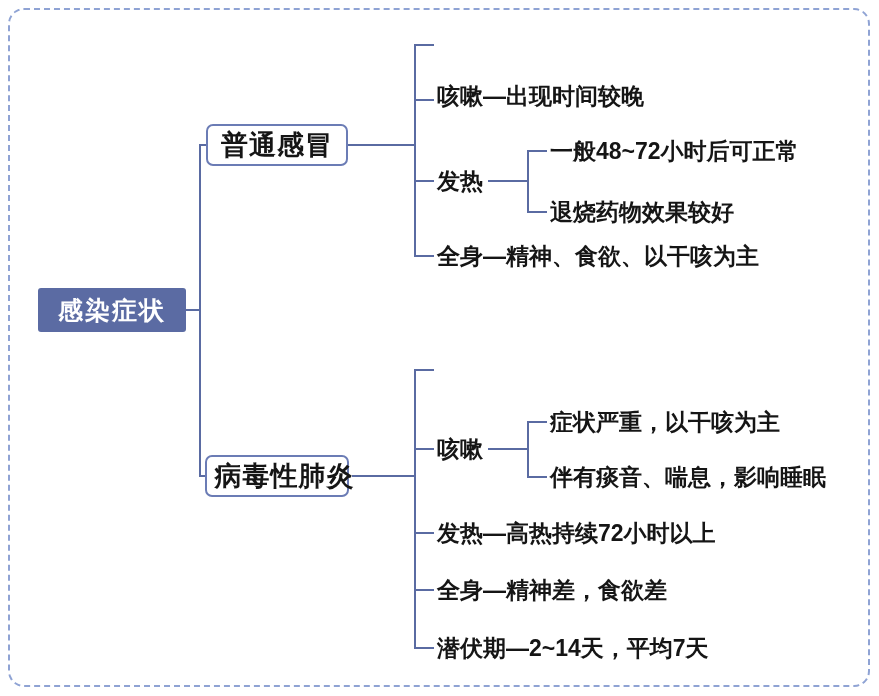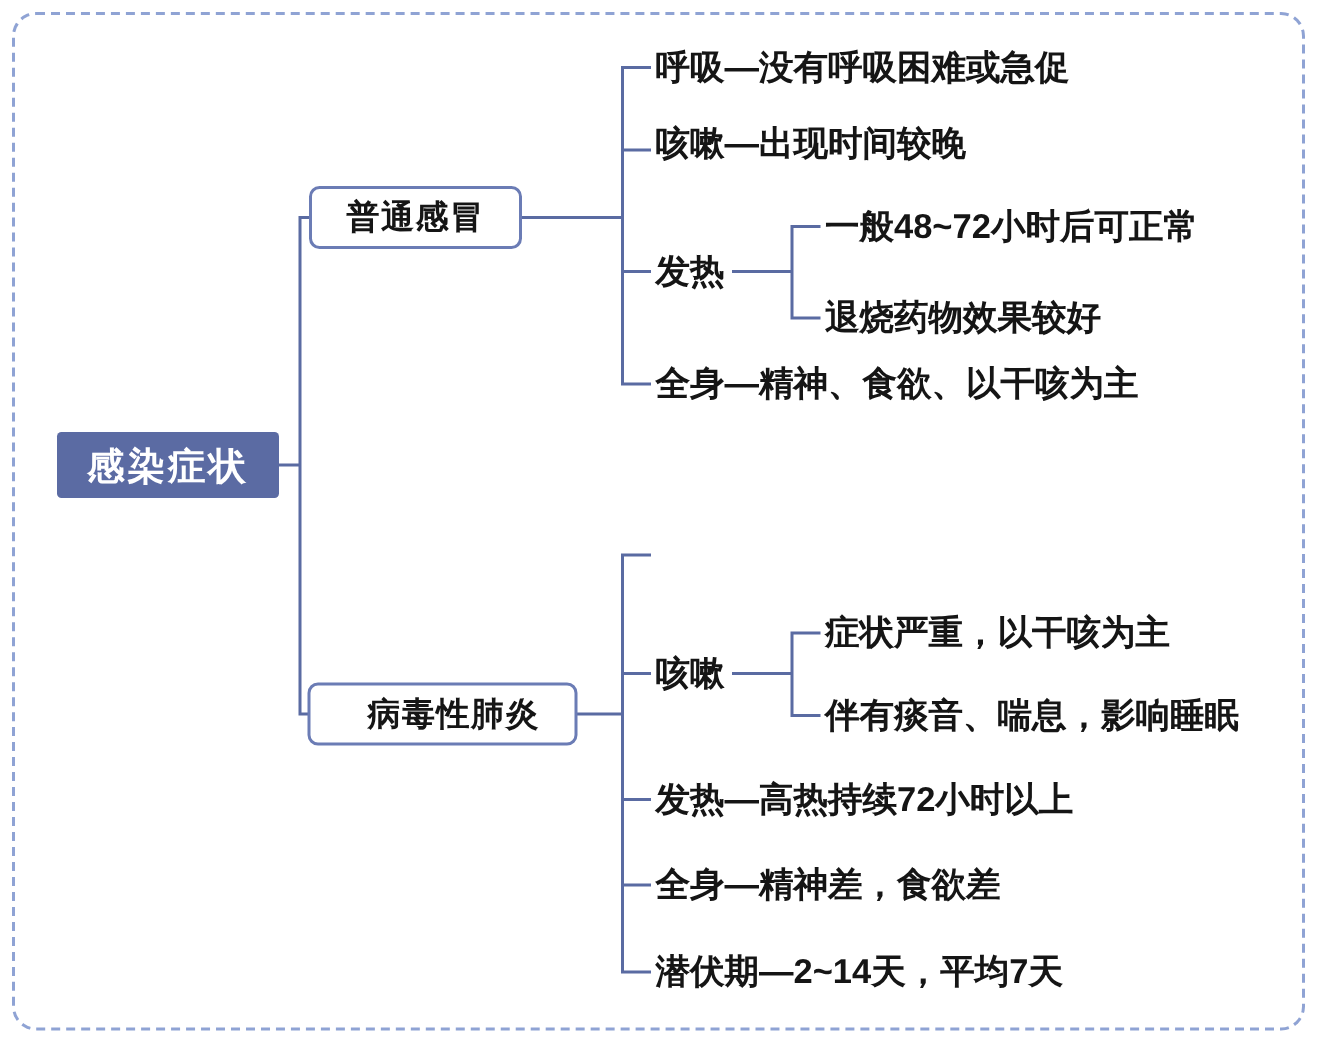--- a/index.html
+++ b/index.html
@@ -42,25 +42,25 @@
     color: #ffffff;
     font-size: 25px;
     letter-spacing: 2px;
     border-radius: 3px;
   }
   .branch-node {
     background: #ffffff;
     border: 2px solid #6b7cb5;
     border-radius: 7px;
     color: #151515;
-    font-size: 22px;
+    font-size: 27px;
     letter-spacing: 1px;
   }
   .branch-cold { left: 206px; top: 124px; width: 142px; height: 42px; }
-  .branch-pneu { left: 205px; top: 455px; width: 180px; height: 42px; padding-left: 15px; }
+  .branch-pneu { left: 205px; top: 455px; width: 144px; height: 42px; padding-left: 15px; }
   .leaf {
     position: absolute;
     transform: translateY(-50%);
     font-size: 23px;
     font-weight: bold;
     color: #151515;
     white-space: nowrap;
     line-height: 1;
   }
 </style>
@@ -82,21 +82,20 @@
     <path d="M353 476 H415 M415 370 V648 M415 370 H433 M415 449 H433 M415 533 H433 M415 590 H433 M415 648 H433"></path>
 
     <path d="M489 449 H528 M528 422 V477 M528 422 H546 M528 477 H546"></path>
   </svg>
 
   <div class="node root-node">感染症状</div>
 
   <div class="node branch-node branch-cold">普通感冒</div>
   <div class="node branch-node branch-pneu">病毒性肺炎</div>
 
-  <div class="leaf" style="left:437px; top:45px;">呼吸—没有呼吸困难或急促</div>
   <div class="leaf" style="left:437px; top:96px;">咳嗽—出现时间较晚</div>
   <div class="leaf" style="left:437px; top:181px;">发热</div>
   <div class="leaf" style="left:550px; top:151px;">一般48~72小时后可正常</div>
   <div class="leaf" style="left:550px; top:212px;">退烧药物效果较好</div>
   <div class="leaf" style="left:437px; top:256px;">全身—精神、食欲、以干咳为主</div>
 
   <div class="leaf" style="left:437px; top:449px;">咳嗽</div>
   <div class="leaf" style="left:550px; top:422px;">症状严重，以干咳为主</div>
   <div class="leaf" style="left:550px; top:477px;">伴有痰音、喘息，影响睡眠</div>
   <div class="leaf" style="left:437px; top:533px;">发热—高热持续72小时以上</div>

